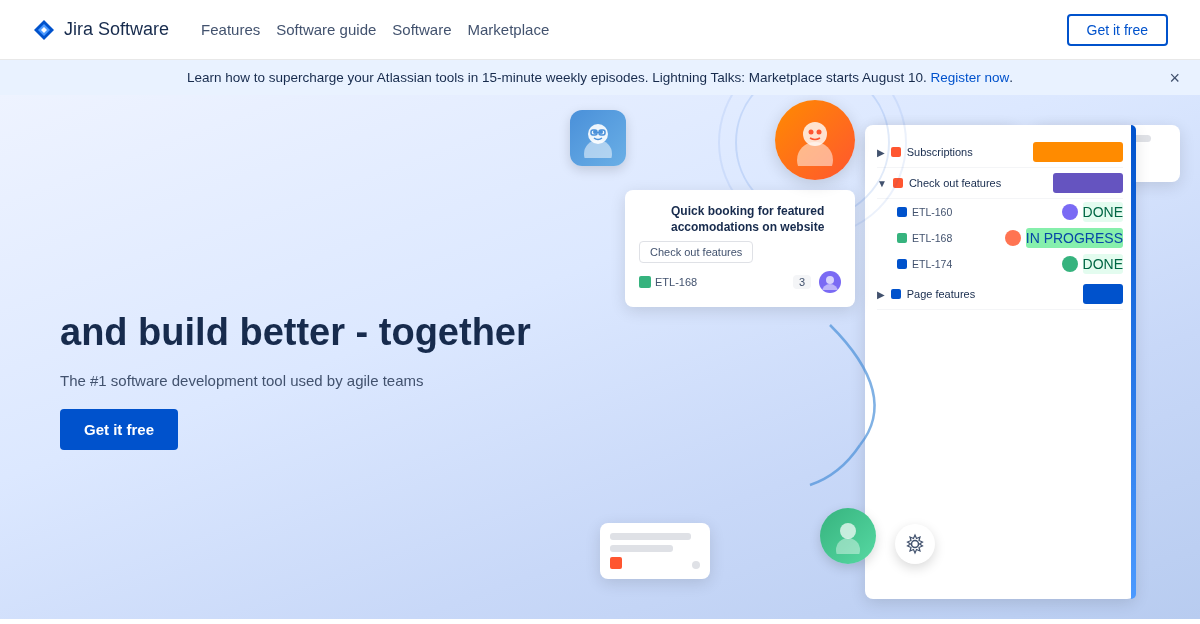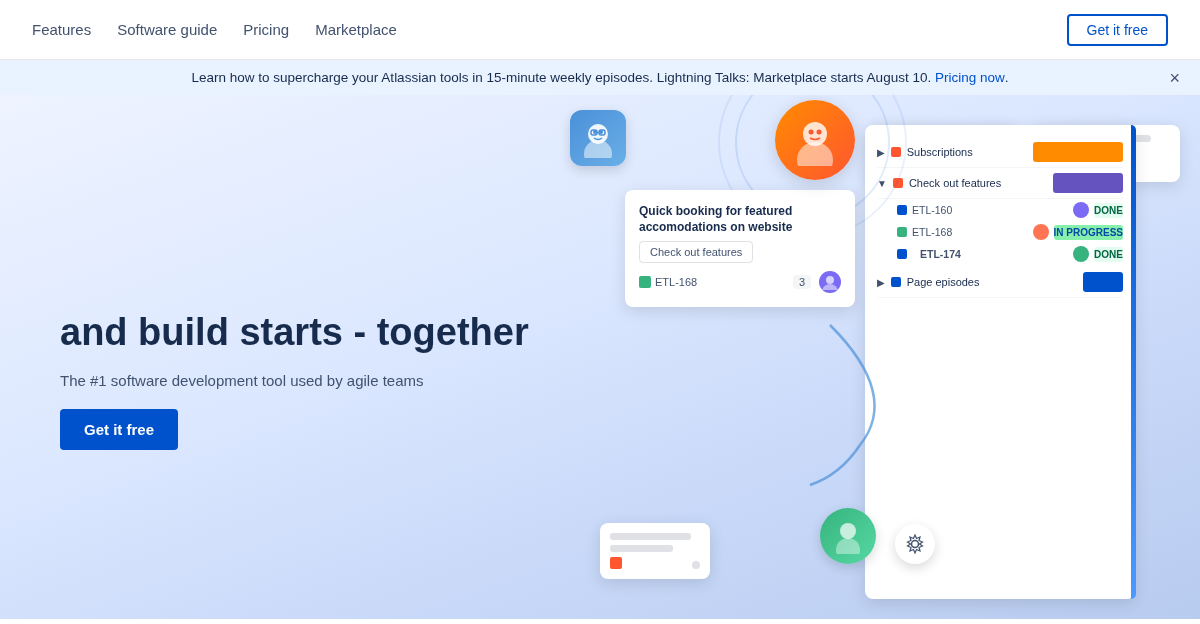--- a/index.html
+++ b/index.html
@@ -8,21 +8,21 @@
     
     .navbar {
       display: flex; align-items: center; justify-content: space-between;
       padding: 0 32px; height: 60px; background: #fff;
       border-bottom: 1px solid #e8e8e8; position: relative; z-index: 10;
     }
     .nav-left { display: flex; align-items: center; gap: 32px; }
     .logo { display: flex; align-items: center; gap: 8px; text-decoration: none; }
     .logo-diamond { width: 24px; height: 24px; }
     .logo-text { font-size: 18px; font-weight: 500; color: #172B4D; }
-    .nav-links { display: flex; gap: 26px; }
+    .nav-links { display: flex; gap: 16px; }
     .nav-link { font-size: 15px; color: #42526E; text-decoration: none; font-weight: 400; }
     .get-it-free-btn {
       border: 2px solid #0052CC; color: #0052CC; background: #fff;
       padding: 6px 18px; border-radius: 4px; font-size: 14px; font-weight: 500; cursor: pointer;
     }
 
     
     .banner {
       background: #E9F2FF; padding: 10px 24px; display: flex;
       align-items: center; justify-content: center; position: relative; font-size: 13.5px; color: #172B4D;
@@ -56,21 +56,21 @@
     .float-card {
       background: #fff; border-radius: 8px; box-shadow: 0 4px 16px rgba(0,0,0,0.12);
       position: absolute;
     }
 
     
     .task-card {
       width: 230px; left: 60px; top: 30px;
       padding: 14px;
     }
-    .task-card-title { font-size: 12px; font-weight: 600; color: #172B4D; margin-bottom: 6px; line-height: 1.3; }
+    .task-card-title { font-size: 12px; font-weight: 600; color: #172B4D; margin-bottom: 6px; line-height: 1.3; margin-left: 32px; }
     .task-card-btn {
       border: 1px solid #DFE1E6; border-radius: 4px; padding: 4px 10px;
       font-size: 11px; color: #42526E; background: #fff; display: inline-block; margin-bottom: 8px;
     }
     .task-card-footer { display: flex; align-items: center; justify-content: space-between; }
     .task-id { display: flex; align-items: center; gap: 4px; font-size: 11px; color: #42526E; }
     .task-icon-sq { width: 12px; height: 12px; background: #36B37E; border-radius: 2px; display: inline-block; }
     .task-count-badge { background: #F4F5F7; border-radius: 4px; padding: 1px 6px; font-size: 11px; color: #42526E; margin-right: 4px; }
     .avatar-sm { width: 22px; height: 22px; border-radius: 50%; background: #7A6AF4; display: inline-flex; align-items: center; justify-content: center; color: #fff; font-size: 10px; }
     .kanban-bar { height: 8px; border-radius: 4px; background: #DFE1E6; margin-bottom: 6px; }
@@ -81,21 +81,21 @@
     .board-panel {
       width: 270px; right: 10px; top: 20px; bottom: 20px;
       padding: 12px; font-size: 11px;
     }
     .board-row {
       display: flex; align-items: center; justify-content: space-between;
       padding: 4px 0; border-bottom: 1px solid #F4F5F7;
     }
     .board-row-left { display: flex; align-items: center; gap: 6px; }
     .board-label { color: #172B4D; font-weight: 500; }
-    .status-badge { font-size: 10px; font-weight: 700; padding: 2px 0; border-radius: 3px; }
+    .status-badge { font-size: 14px; font-weight: 400; padding: 2px 0; border-radius: 3px; }
     .status-done { background: #E3FCEF; color: #006644; }
     .status-inprog { background: #86efac; color: #0747A6; }
     .board-sub-row { display: flex; align-items: center; justify-content: space-between; padding: 3px 0 3px 16px; text-align: center; }
     .orange-bar { height: 22px; background: #FF8B00; border-radius: 3px; width: 90px; }
     .purple-bar { height: 22px; background: #6554C0; border-radius: 3px; width: 80px; }
 
     
     .user-avatar-float {
       position: absolute; top: 15px; left: 30px; z-index: 5;
       width: 56px; height: 56px; border-radius: 12px;
@@ -131,41 +131,49 @@
 
     
     .mid-card1 { width: 150px; top: 15px; left: 320px; padding: 10px; }
     .mid-card2 { width: 150px; top: 15px; left: 490px; padding: 10px; }
   </style>
 </head>
 <body>
 
 <nav class="navbar">
   <div class="nav-left">
+    <a class="logo" href="#">
+      <svg class="logo-diamond" viewBox="0 0 24 24">
+        <polygon points="12,2 22,12 12,22 2,12" fill="#0052CC"></polygon>
+        <polygon points="12,6 18,12 12,18 6,12" fill="#4C9AFF"></polygon>
+        <polygon points="12,9 15,12 12,15 9,12" fill="#fff"></polygon>
+      </svg>
+      <span class="logo-text">Jira Software</span>
+    </a>
     <nav class="nav-links">
       <a class="nav-link" href="#">Features</a>
       <a class="nav-link" href="#">Software guide</a>
-      <a class="nav-link" href="#">Pricing</a>
+      <a class="nav-link" href="#">Software</a>
       <a class="nav-link" href="#">Marketplace</a>
     </nav>
   </div>
   <button class="get-it-free-btn">Get it free</button>
 </nav>
 
 <div class="banner">
   <span>Learn how to supercharge your Atlassian tools in 15-minute weekly episodes. Lightning Talks: Marketplace starts August 10.</span>&nbsp;
-  <a class="banner-link" href="#">Pricing now</a>.
+  <a class="banner-link" href="#">Register now</a>.
   <span class="banner-close">×</span>
 </div>
 
 <section class="hero">
   <div class="hero-left">
     <h1 class="hero-title">
       <br>
-      <span>and build starts - together</span>
+      <span>and build better - together</span>
     </h1>
     <p class="hero-subtitle">The #1 software development tool used by agile teams</p>
     <button class="hero-cta">Get it free</button>
   </div>
 
   <div class="hero-right">
 
     <div class="user-avatar-float">
 
       <svg width="40" height="40" viewBox="0 0 40 40">
@@ -283,35 +291,35 @@
           <div style="width:10px;height:10px;background:#36B37E;border-radius:2px;"></div>
           <span style="font-size:10.5px;color:#42526E;">ETL-168</span>
         </div>
         <div style="display:flex;align-items:center;gap:5px;">
           <div style="width:16px;height:16px;border-radius:50%;background:#FF7452;"></div>
           <span class="status-badge status-inprog">IN PROGRESS</span>
         </div>
       </div>
 
       <div class="board-sub-row" style="padding: 3px 0 3px 20px; display:flex; align-items:center; justify-content:space-between;">
-        <div style="display:flex;align-items:center;gap:13px;font-weight:bold;">
+        <div style="display:flex;align-items:center;gap:5px;">
           <div style="width:10px;height:10px;background:#0052CC;border-radius:2px;"></div>
           <span style="font-size:10.5px;color:#42526E;">ETL-174</span>
         </div>
         <div style="display:flex;align-items:center;gap:5px;">
           <div style="width:16px;height:16px;border-radius:50%;background:#36B37E;"></div>
           <span class="status-badge status-done">DONE</span>
         </div>
       </div>
 
       <div class="board-row" style="padding:5px 0; align-items:center; margin-top:2px;">
         <div class="board-row-left">
           <span style="font-size:10px;color:#42526E;">▶</span>
           <div style="width:10px;height:10px;background:#0052CC;border-radius:2px;"></div>
-          <span class="board-label">Page episodes</span>
+          <span class="board-label">Page features</span>
         </div>
         <div style="width:40px;height:20px;background:#0052CC;border-radius:3px;"></div>
       </div>
 
       <div style="position:absolute;right:-1px;top:0;width:5px;height:100%;background:linear-gradient(180deg,#0052CC,#4C9AFF);border-radius:0 8px 8px 0;"></div>
     </div>
 
     <div style="position:absolute;right:285px;top:5px;width:80px;height:80px;border-radius:50%;background:linear-gradient(135deg,#FF8B00,#FF5630);display:flex;align-items:center;justify-content:center;box-shadow:0 4px 16px rgba(0,0,0,0.15);overflow:hidden;z-index:5;">
 
       <div style="position:absolute;width:100px;height:100px;border-radius:50%;border:2px solid rgba(255,255,255,0.2);pointer-events:none;"></div>

